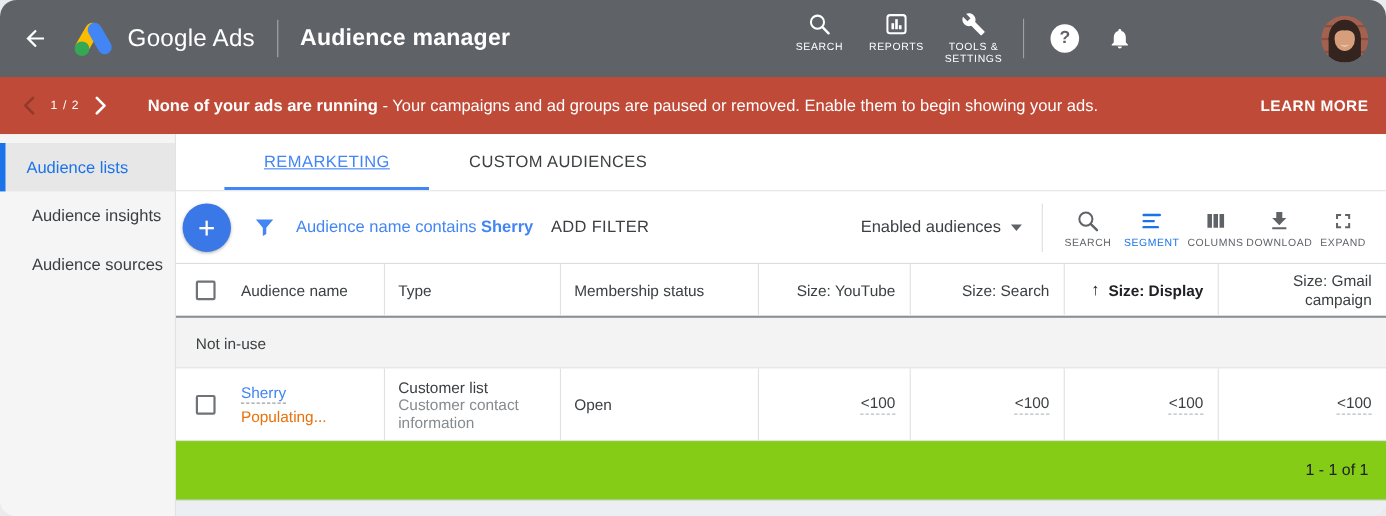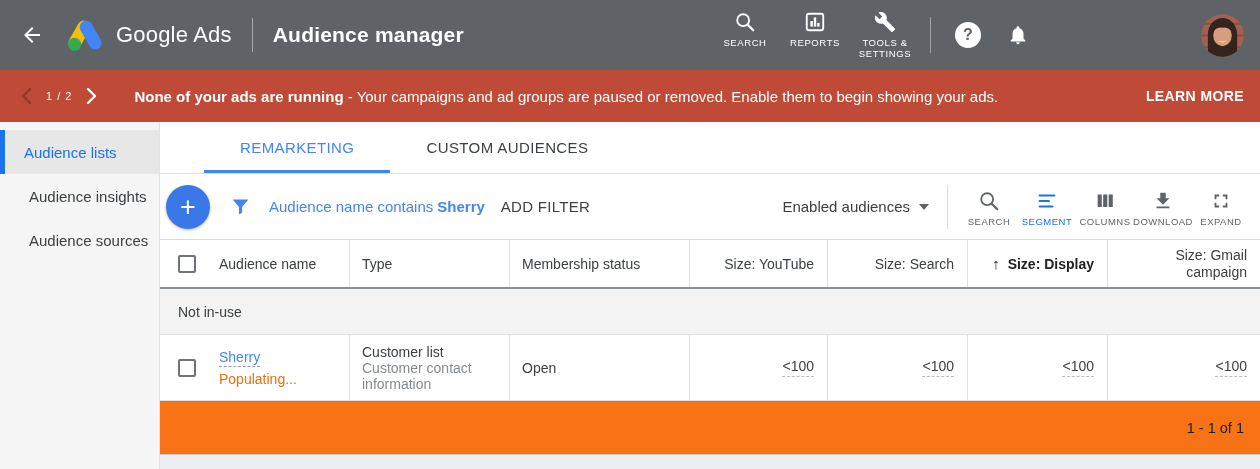--- a/index.html
+++ b/index.html
@@ -1,20 +1,20 @@
 <!DOCTYPE html>
 <html><head>
 <meta charset="utf-8">
 <style>
   * { margin:0; padding:0; box-sizing:border-box; }
   html,body { background:#e9ebee; }
   .app {
     width:1260px; height:469px; overflow:hidden; position:relative;
     font-family:"Liberation Sans","DejaVu Sans",sans-serif;
-    display:flex; flex-direction:column; background:#fff;
+    display:flex; flex-direction:column; background:#fff;border-radius:15px;
   }
 
   
   .topbar {
     height:70px; flex:0 0 70px; background:#5f6368; color:#fff;
     display:flex; align-items:center; padding:0 16px 0 18px;
   }
   .icon-btn { background:none; border:none; cursor:pointer; display:flex; align-items:center; justify-content:center; padding:0; }
   .back-btn { width:28px; height:28px; }
   .logo { margin-left:20px; display:flex; align-items:center; }
@@ -44,21 +44,21 @@
   .body { flex:1; display:flex; min-height:0; }
   .sidebar { width:160px; flex:0 0 160px; background:#f5f5f5; border-right:1px solid #e2e2e2; padding-top:8px; }
   .side-item { height:44px; display:flex; align-items:center; padding-left:24px; font-size:15px; color:#3c4043; cursor:pointer; border-left:5px solid transparent; }
   .side-item.selected { background:#e7e7e7; border-left:5px solid #1a73e8; padding-left:19px; color:#1a73e8; font-weight:500; }
 
   .content { flex:1; display:flex; flex-direction:column; background:#eceff1; min-width:0; }
 
   
   .tabs { height:52px; flex:0 0 52px; background:#fff; border-bottom:1px solid #e0e0e0; display:flex; padding-left:44px; }
   .tab { border:none; background:none; cursor:pointer; padding:0 36px; font-size:15px; letter-spacing:.4px; color:#3c4043; font-weight:500; font-family:inherit; }
-  .tab.active { color:#4285f4; box-shadow:inset 0 -3px 0 #4285f4; }
+  .tab.active { color:#4285f4; box-shadow:inset 0 -3px 0 #4285f4;text-decoration:underline; }
 
   
   .toolbar { height:66px; flex:0 0 66px; background:#fff; border-bottom:1px solid #dadce0; display:flex; align-items:center; padding:0 10px 0 6px; }
   .fab { width:44px; height:44px; border-radius:50%; background:#3b78e7; color:#fff; border:none; font-size:27px; line-height:44px; cursor:pointer; box-shadow:0 1px 3px rgba(0,0,0,.3); font-family:inherit; }
   .funnel { margin-left:20px; }
   .filter-chip { margin-left:18px; background:none; border:none; cursor:pointer; font-size:15px; color:#4285f4; font-family:inherit; }
   .filter-chip .pfx { margin-right:4px; }
   .filter-chip b { font-weight:700; }
   .add-filter { margin-left:16px; background:none; border:none; cursor:pointer; font-size:15px; color:#3c4043; font-weight:500; letter-spacing:.3px; font-family:inherit; }
   .view-select { margin-left:auto; display:flex; align-items:center; background:none; border:none; cursor:pointer; font-size:15px; color:#3c4043; font-family:inherit; }
@@ -90,21 +90,21 @@
   .trow { height:66px; flex:0 0 66px; border-bottom:1px solid #e0e0e0; font-size:14px; color:#3c4043; }
   .trow .cell.first { padding-left:18px; }
   .name-block { margin-left:23px; display:flex; flex-direction:column; gap:4px; }
   .aud-link { color:#4285f4; text-decoration:none; border-bottom:1px dashed #9aa0a6; align-self:flex-start; padding-bottom:1px; cursor:pointer; }
   .aud-state { color:#e8710a; }
   .type-cell { flex-direction:column; align-items:flex-start; justify-content:center; padding:6px 14px 6px 12px; line-height:16px; }
   .type-detail { color:#868b8f; }
   .status-cell { padding-left:12px; }
   .size-val { border-bottom:1px dashed #b9bdc1; padding-bottom:2px; }
 
-  .tfoot { height:54px; flex:0 0 54px; background:#f97316; border-bottom:1px solid #c6cacd; display:flex; align-items:center; justify-content:flex-end; padding-right:16px; font-size:14.5px; color:#202124; }
+  .tfoot { height:54px; flex:0 0 54px; background:#84cc16; border-bottom:1px solid #c6cacd; display:flex; align-items:center; justify-content:flex-end; padding-right:16px; font-size:14.5px; color:#202124; }
   .below-table { flex:1; background:#eceff1; }
 
   svg { display:block; }
 </style>
 </head>
 <body>
 
 <div class="app">
 
   <header class="topbar">

